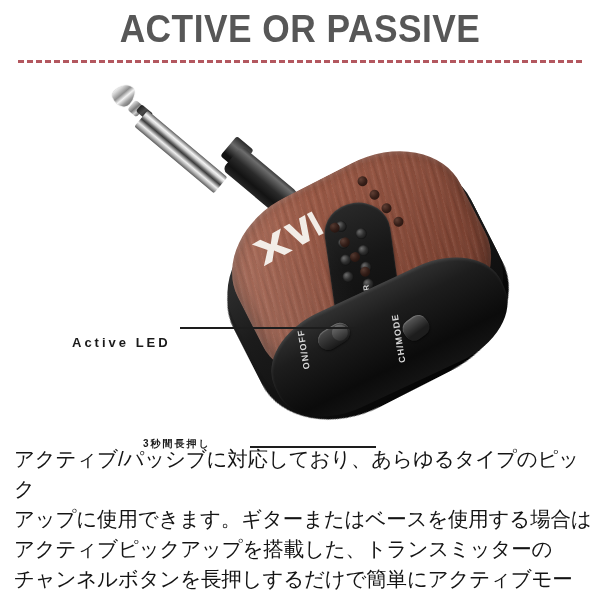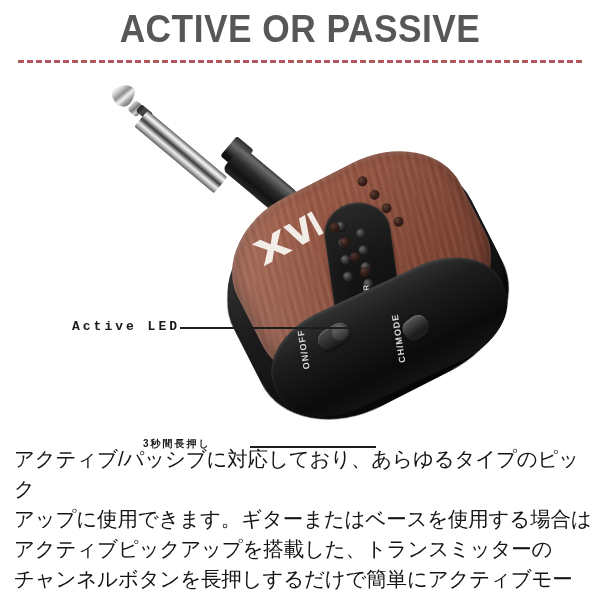--- a/index.html
+++ b/index.html
@@ -317,21 +317,21 @@
     color: #1a1a1a;
     letter-spacing: 3px;
     white-space: nowrap;
   }
   .leader-line {
     position: absolute;
     height: 0;
     border-top: 2px solid #1d1d1d;
   }
 
-  #callout-active-led-label { left: 72px;  top: 247px; font-family: Liberation Mono, monospace; }
+  #callout-active-led-label { left: 72px;  top: 263px; }
   #leader-active-led        { left: 180px; top: 255px; width: 178px; }
 
   #callout-hold-label       { left: 143px; top: 365px; font-size: 10px; letter-spacing: 2px; }
   #leader-hold              { left: 250px; top: 374px; width: 126px; }
 
   
   #body-copy {
     position: absolute;
     left: 14px;
     top: 444px;

